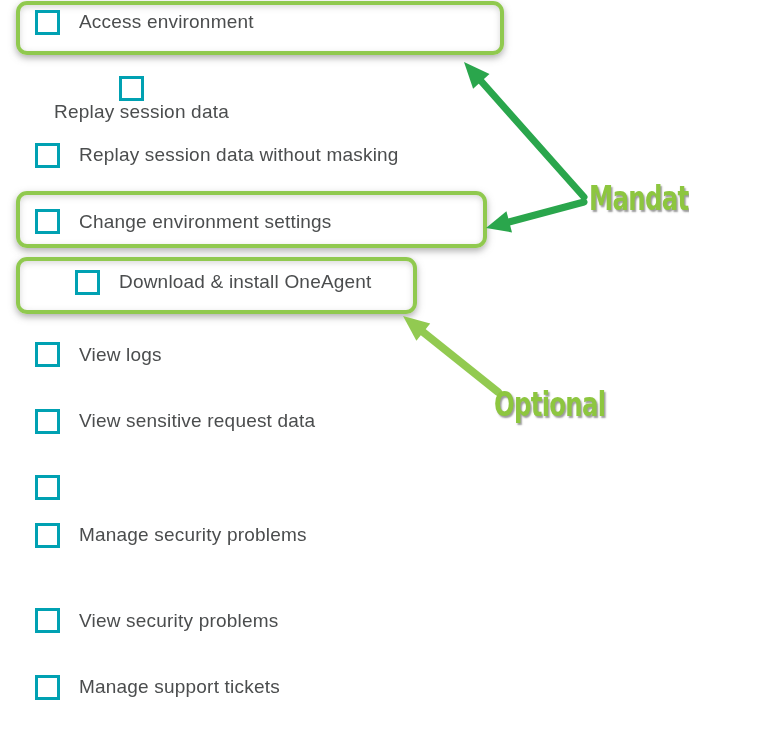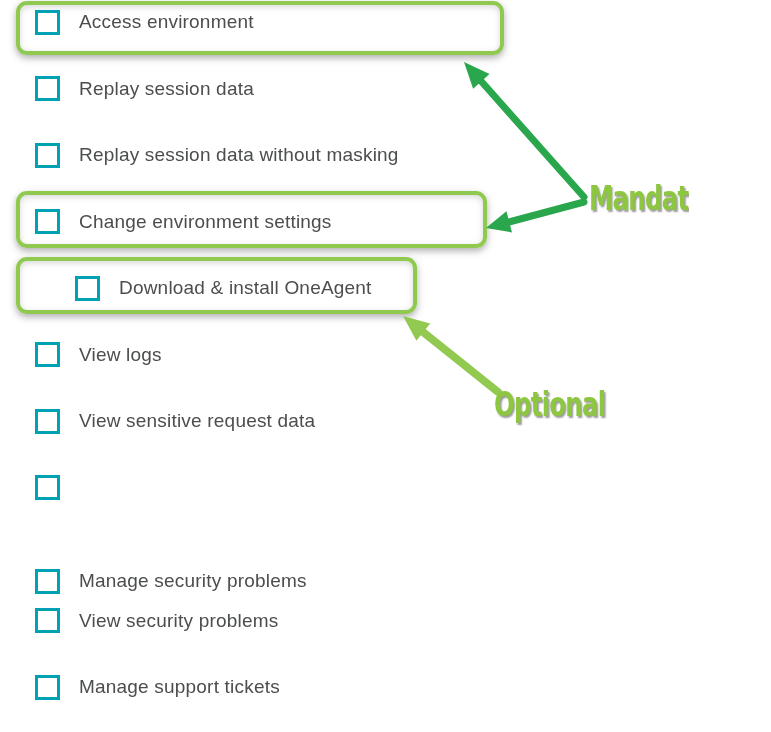--- a/index.html
+++ b/index.html
@@ -90,55 +90,55 @@
   <div class="hl-box" id="hl-box-1"></div>
   <div class="hl-box" id="hl-box-2"></div>
   <div class="hl-box" id="hl-box-3"></div>
 
   <div id="rows">
   <div class="perm-row" style="top: 9px;">
     <span class="checkbox" role="checkbox" aria-checked="false"></span>
     <span class="perm-label">Access environment</span>
   </div>
 
-  <div class="perm-row" style="top: 75.5px;">
+  <div class="perm-row" style="top: 75.5px; flex-direction: column;">
     <span class="checkbox" role="checkbox" aria-checked="false"></span>
     <span class="perm-label">Replay session data</span>
   </div>
 
   <div class="perm-row" style="top: 142px;">
     <span class="checkbox" role="checkbox" aria-checked="false"></span>
     <span class="perm-label">Replay session data without masking</span>
   </div>
 
   <div class="perm-row" style="top: 208.5px;">
     <span class="checkbox" role="checkbox" aria-checked="false"></span>
     <span class="perm-label">Change environment settings</span>
   </div>
 
-  <div class="perm-row" style="top: 275px; padding-left: 40px;">
+  <div class="perm-row" style="top: 269px; padding-left: 40px;">
     <span class="checkbox" role="checkbox" aria-checked="false"></span>
     <span class="perm-label">Download &amp; install OneAgent</span>
   </div>
 
   <div class="perm-row" style="top: 341.5px;">
     <span class="checkbox" role="checkbox" aria-checked="false"></span>
     <span class="perm-label">View logs</span>
   </div>
 
   <div class="perm-row" style="top: 408px; align-items: center;">
     <span class="checkbox" role="checkbox" aria-checked="false"></span>
     <span class="perm-label">View sensitive request data</span>
   </div>
 
   <div class="perm-row" style="top: 474.5px;">
     <span class="checkbox" role="checkbox" aria-checked="false"></span>
   </div>
 
-  <div class="perm-row" style="top: 568px;">
+  <div class="perm-row" style="top: 522px;">
     <span class="checkbox" role="checkbox" aria-checked="false"></span>
     <span class="perm-label">Manage security problems</span>
   </div>
 
   <div class="perm-row" style="top: 607.5px;">
     <span class="checkbox" role="checkbox" aria-checked="false"></span>
     <span class="perm-label">View security problems</span>
   </div>
 
   <div class="perm-row" style="top: 674px;">

